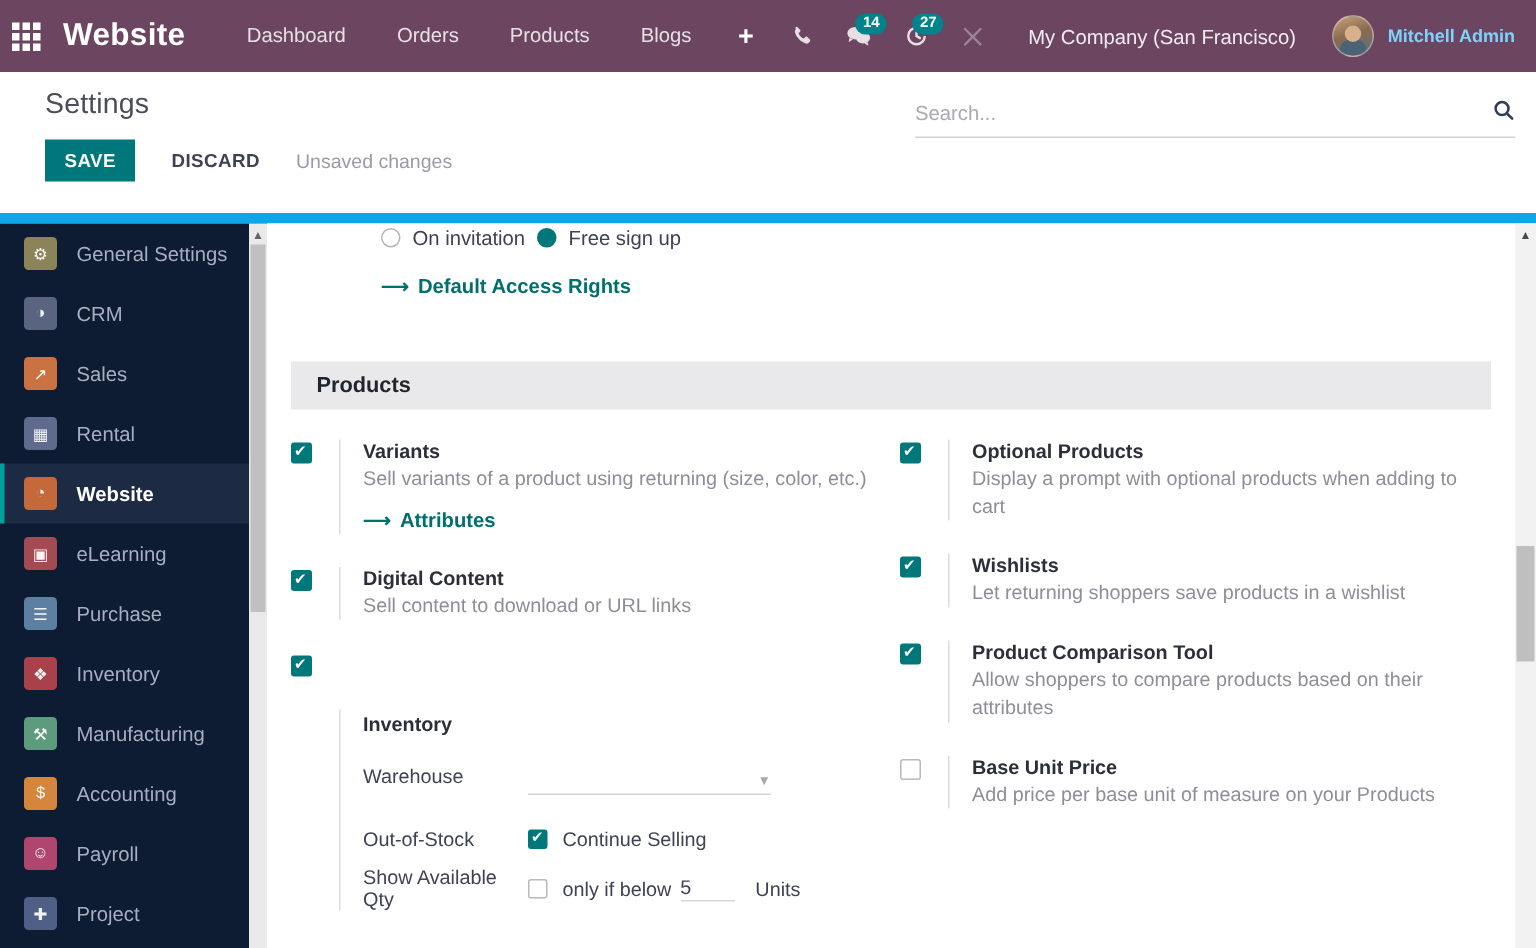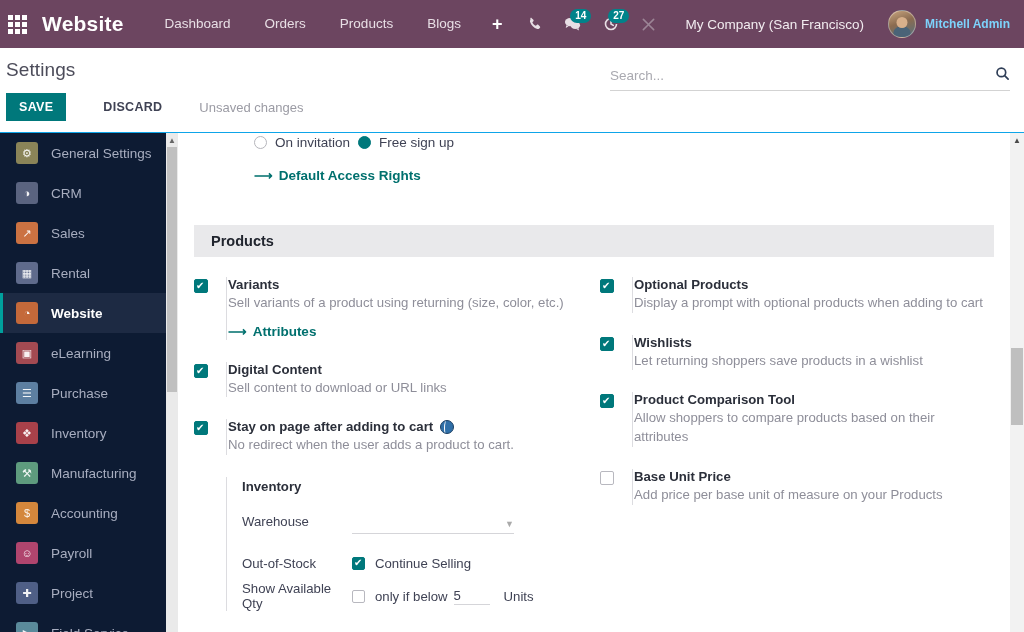--- a/index.html
+++ b/index.html
@@ -64,28 +64,28 @@
   }
   #avatar::before {
     content:""; position:absolute; left:50%; top:22%;
     transform:translateX(-50%); width:11px; height:11px;
     border-radius:50%; background:#d8b08b; z-index:2;
   }
   #user-name { font-size: 12px; color: #7dd3fc; white-space: nowrap; font-weight: bold; }
 
   
   #control-panel {
-    background: #fff; border-bottom: 1px solid #0ea5e9;
-    height: 85px; position: relative; padding: 0 6px;
+    background: #fff; border-bottom: 7px solid #0ea5e9;
+    height: 101px; position: relative; padding: 0 30px;
   }
   #page-title {
     font-size: 19px; color: #4c4c5a; font-weight: normal;
     padding-top: 11px; letter-spacing: .1px;
   }
-  #btn-row { display: flex; align-items: center; gap: 16px; margin-top: 12px; }
+  #btn-row { display: flex; align-items: center; gap: 3px; margin-top: 12px; }
   #save-btn {
     background: #00787B; color: #fff; border: none; font-weight: bold;
     font-size: 12.5px; padding: 7px 13px; cursor: pointer;
     font-family: inherit; letter-spacing: .3px;
   }
   #discard-btn {
     background: none; border: none; color: #3f4254; font-weight: bold;
     font-size: 12.5px; padding: 7px 14px; cursor: pointer;
     font-family: Liberation Sans, sans-serif; letter-spacing: .3px; margin-left: 7px;
   }
@@ -185,21 +185,21 @@
     width: 14px; height: 14px; border: 1px solid #b8b8bf; background: #fff;
     border-radius: 2px; flex-shrink: 0; margin-top: 2px; margin-right: 18px;
     cursor: pointer; position: relative;
   }
   .cb.on { background: #00787B; border-color: #00787B; }
   .cb.on::after {
     content: "\2714"; position: absolute; left: 1px; top: -2px;
     color: #fff; font-size: 10px; line-height: 15px;
   }
   .setting-body {
-    border-left: 1px solid #dcdce0; padding-left: 1px; flex: 1;
+    border-left: 1px solid #dcdce0; padding-left: 15px; flex: 1;
   }
   .setting-title {
     font-size: 13.2px; font-weight: bold; color: #2b2f3a;
     display: flex; align-items: center; gap: 7px;
   }
   .setting-desc {
     font-size: 13.2px; color: #8e8e99; margin-top: 2px; line-height: 1.42;
   }
   .setting-extra { margin-top: 9px; }
 
@@ -441,27 +441,20 @@
                 <span class="cb on"></span>
                 <div class="setting-body">
                   <div class="setting-title">
                     <span>Digital Content</span>
                   </div>
                   <div class="setting-desc">Sell content to download or URL links</div>
                 </div>
               </div>
               <div class="setting">
                 <span class="cb on"></span>
-                <div class="setting-body">
-                  <div class="setting-title">
-                    <span>Stay on page after adding to cart</span>
-                    <span class="globe"></span>
-                  </div>
-                  <div class="setting-desc">No redirect when the user adds a product to cart.</div>
-                </div>
               </div>
             </div>
 
           <div id="inventory-block">
             <div id="inventory-title">Inventory</div>
 
             <div class="inv-row">
               <span class="inv-label">Warehouse</span>
               <span class="select-field">
                 <span class="caret">▼</span>

